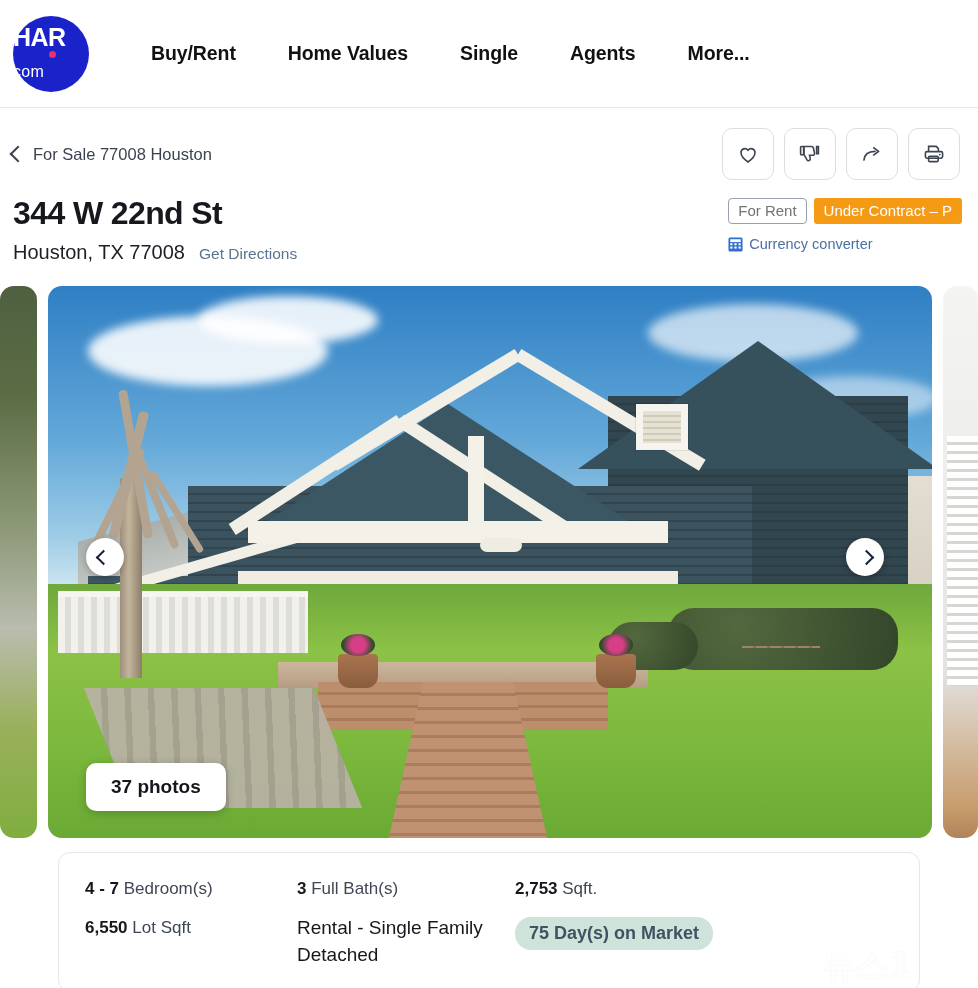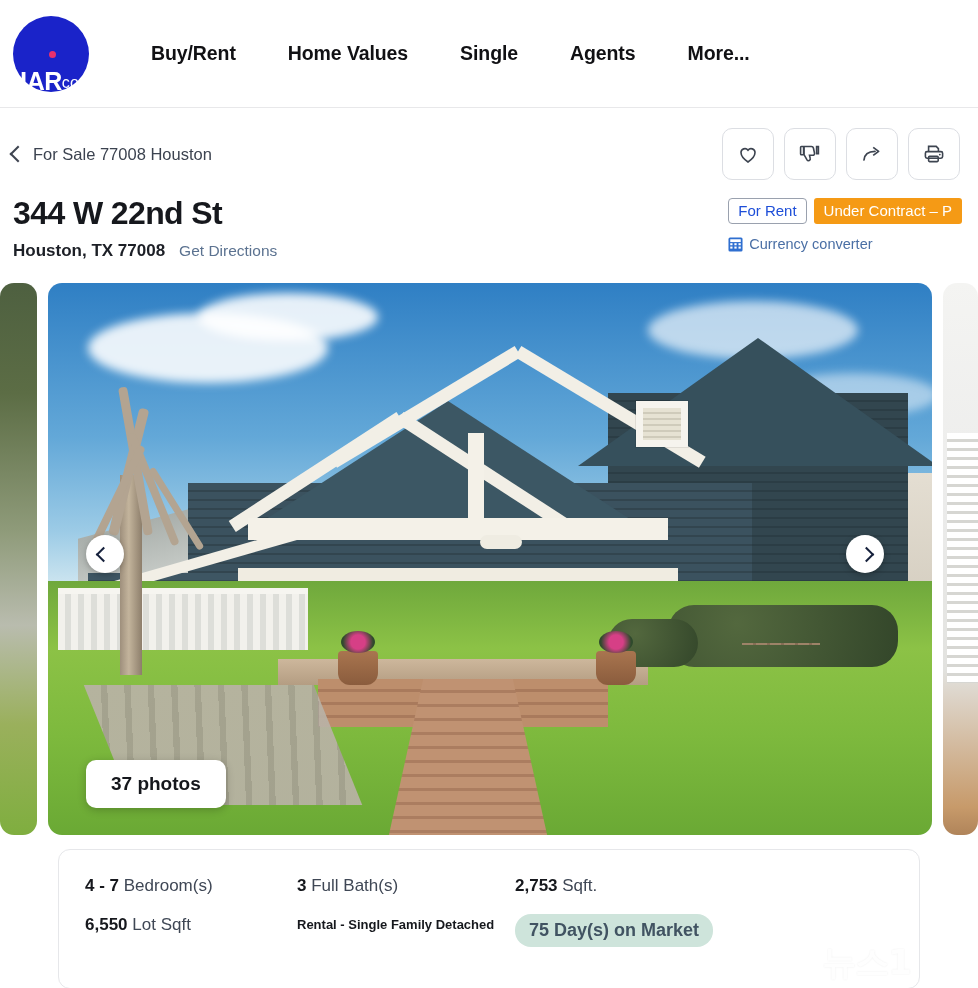--- a/index.html
+++ b/index.html
@@ -17,22 +17,22 @@
     display: flex;
     align-items: center;
     background: #ffffff;
     border-bottom: 1px solid #e8e8ea;
     padding-left: 13px;
   }
   .logo {
     width: 76px; height: 76px;
     border-radius: 50%;
     background: #1a23c9;
-    display: flex; 
-    align-items: flex-end; justify-content: center;
+    display: flex; flex-direction: column;
+    align-items: flex-start; justify-content: center;
     flex: none;
     position: relative;
   }
   .logo-har {
     color: #ffffff;
     font-weight: 800;
     font-size: 25px;
     letter-spacing: -0.5px;
     line-height: 22px;
   }
@@ -114,39 +114,39 @@
     font-weight: 800;
     color: #16181d;
     letter-spacing: -0.6px;
     line-height: 38px;
   }
   .addr-sub {
     display: flex; align-items: baseline; gap: 14px;
     margin-top: 9px;
   }
   .addr-city {
-    font-size: 17px;
-    font-weight: 700;
+    font-size: 20px;
+    font-weight: 400;
     color: #1c1f26;
   }
   .directions {
     font-size: 15.5px;
     color: #5b7290;
     cursor: pointer;
   }
   .price-col {
     display: flex; flex-direction: column;
     align-items: flex-start;
     padding-top: 4px;
   }
   .badges { display: flex; align-items: center; gap: 7px; }
   .badge-rent {
     border: 1px solid #9aa1ae;
     border-radius: 4px;
-    color: #1d4ed8;
+    color: #737373;
     font-size: 15px;
     padding: 3px 9px 4px;
     background: #fff;
     cursor: pointer;
   }
   .badge-contract {
     background: #f59a15;
     color: #ffffff;
     font-size: 15px;
     padding: 4px 10px 5px;
@@ -461,22 +461,22 @@
     grid-template-columns: 212px 218px 1fr;
     row-gap: 12px;
   }
   .stat {
     font-size: 17px;
     color: #3f4755;
     line-height: 27px;
   }
   .stat b { color: #16181d; font-weight: 800; }
   .stat-strong {
-    font-size: 13px;
-    font-weight: 700;
+    font-size: 19px;
+    font-weight: 400;
     color: #16181d;
     line-height: 27px;
   }
   .dom-badge {
     display: inline-block;
     background: #cee4db;
     color: #415362;
     font-size: 18px;
     font-weight: 600;
     border-radius: 16px;

